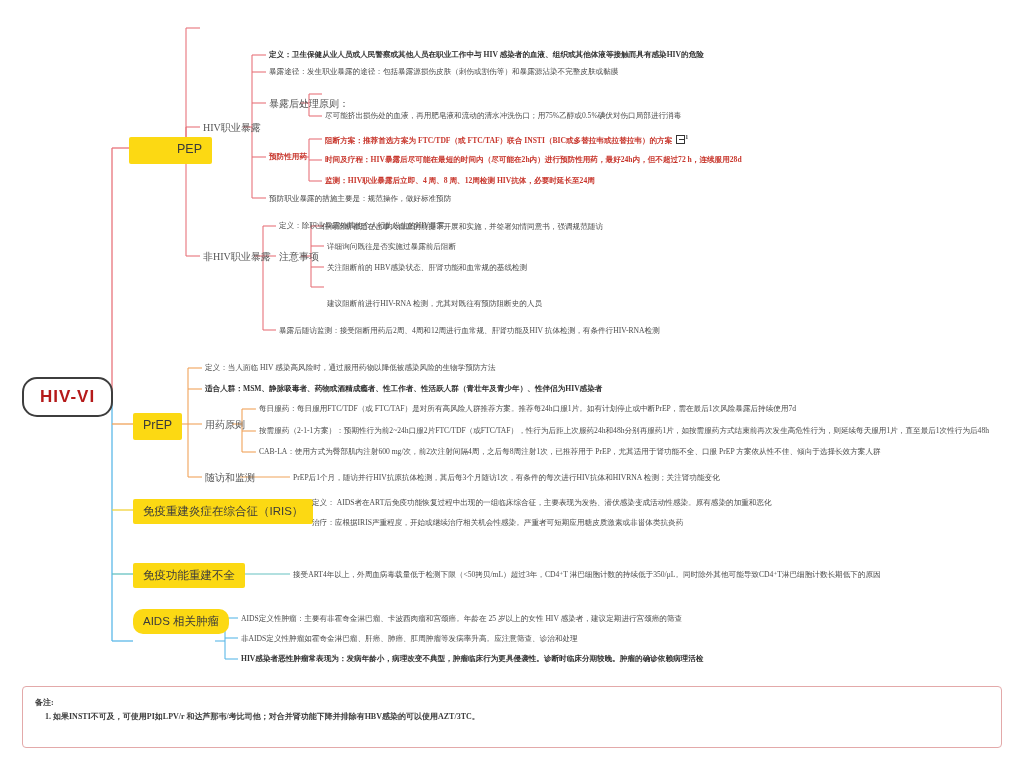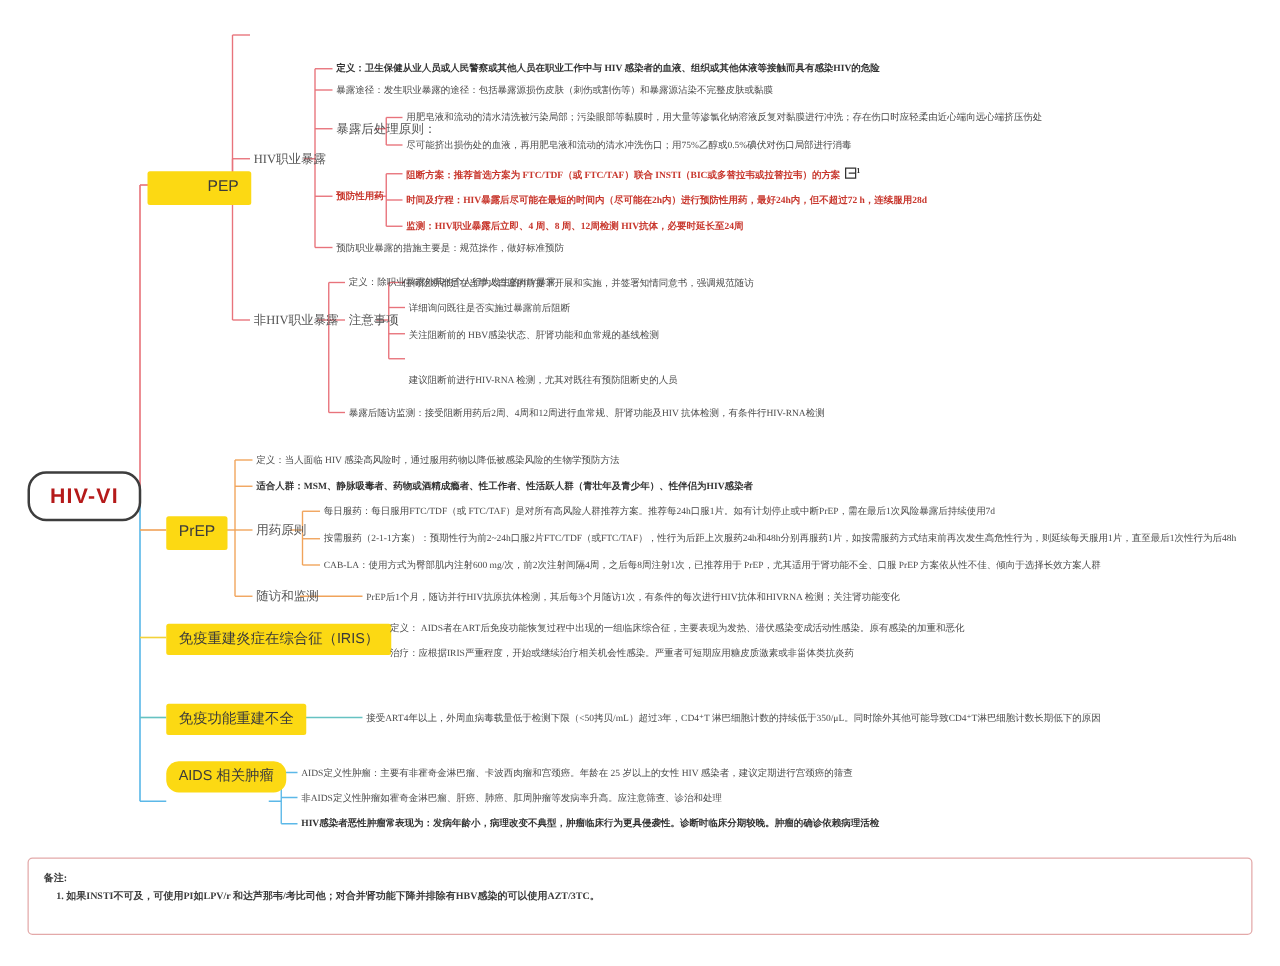--- a/index.html
+++ b/index.html
@@ -171,21 +171,21 @@
     <path d="M225 618 V659" stroke="#5bb8e8" stroke-width="1.1" fill="none"></path>
     <path d="M225 618 H238" stroke="#5bb8e8" stroke-width="1.1" fill="none"></path>
     <path d="M225 638 H238" stroke="#5bb8e8" stroke-width="1.1" fill="none"></path>
     <path d="M225 659 H238" stroke="#5bb8e8" stroke-width="1.1" fill="none"></path>
   </svg>
 
   <div class="node root" style="left:22px; top:377px;border-radius:15px;">
     <span>HIV-VI</span>
   </div>
 
-  <div class="node lvl1" style="left:118px; top:137px;padding-left:48px;">
+  <div class="node lvl1" style="left:129px; top:137px;padding-left:48px;">
     <span>PEP</span>
   </div>
 
   <div class="node lvl1" style="left:133px; top:413px;">
     <span>PrEP</span>
   </div>
 
   <div class="node lvl1 small" style="left:133px; top:499px;">
     <span>免疫重建炎症在综合征（IRIS）</span>
   </div>
@@ -200,21 +200,20 @@
 
 
   <div class="node leaf branch" style="left:203px; top:122px;">HIV职业暴露</div>
 
   <div class="node leaf dark" style="left:269px; top:50px;">定义：卫生保健从业人员或人民警察或其他人员在职业工作中与 HIV 感染者的血液、组织或其他体液等接触而具有感染HIV的危险</div>
 
   <div class="node leaf" style="left:269px; top:67px;">暴露途径：发生职业暴露的途径：包括暴露源损伤皮肤（刺伤或割伤等）和暴露源沾染不完整皮肤或黏膜</div>
 
   <div class="node leaf branch" style="left:269px; top:98px;">暴露后处理原则：</div>
 
-  <div class="node leaf" style="left:325px; top:89px;">用肥皂液和流动的清水清洗被污染局部；污染眼部等黏膜时，用大量等渗氯化钠溶液反复对黏膜进行冲洗；存在伤口时应轻柔由近心端向远心端挤压伤处</div>
 
   <div class="node leaf" style="left:325px; top:111px;">尽可能挤出损伤处的血液，再用肥皂液和流动的清水冲洗伤口；用75%乙醇或0.5%碘伏对伤口局部进行消毒</div>
 
   <div class="node leaf red" style="left:269px; top:152px;">预防性用药</div>
 
   <div class="node leaf red" style="left:325px; top:134px;">
     <span>阻断方案：推荐首选方案为 FTC/TDF（或 FTC/TAF）联合 INSTI（BIC或多替拉韦或拉替拉韦）的方案</span>
     <span class="note-icon"></span><span class="sup">1</span>
   </div>
 

